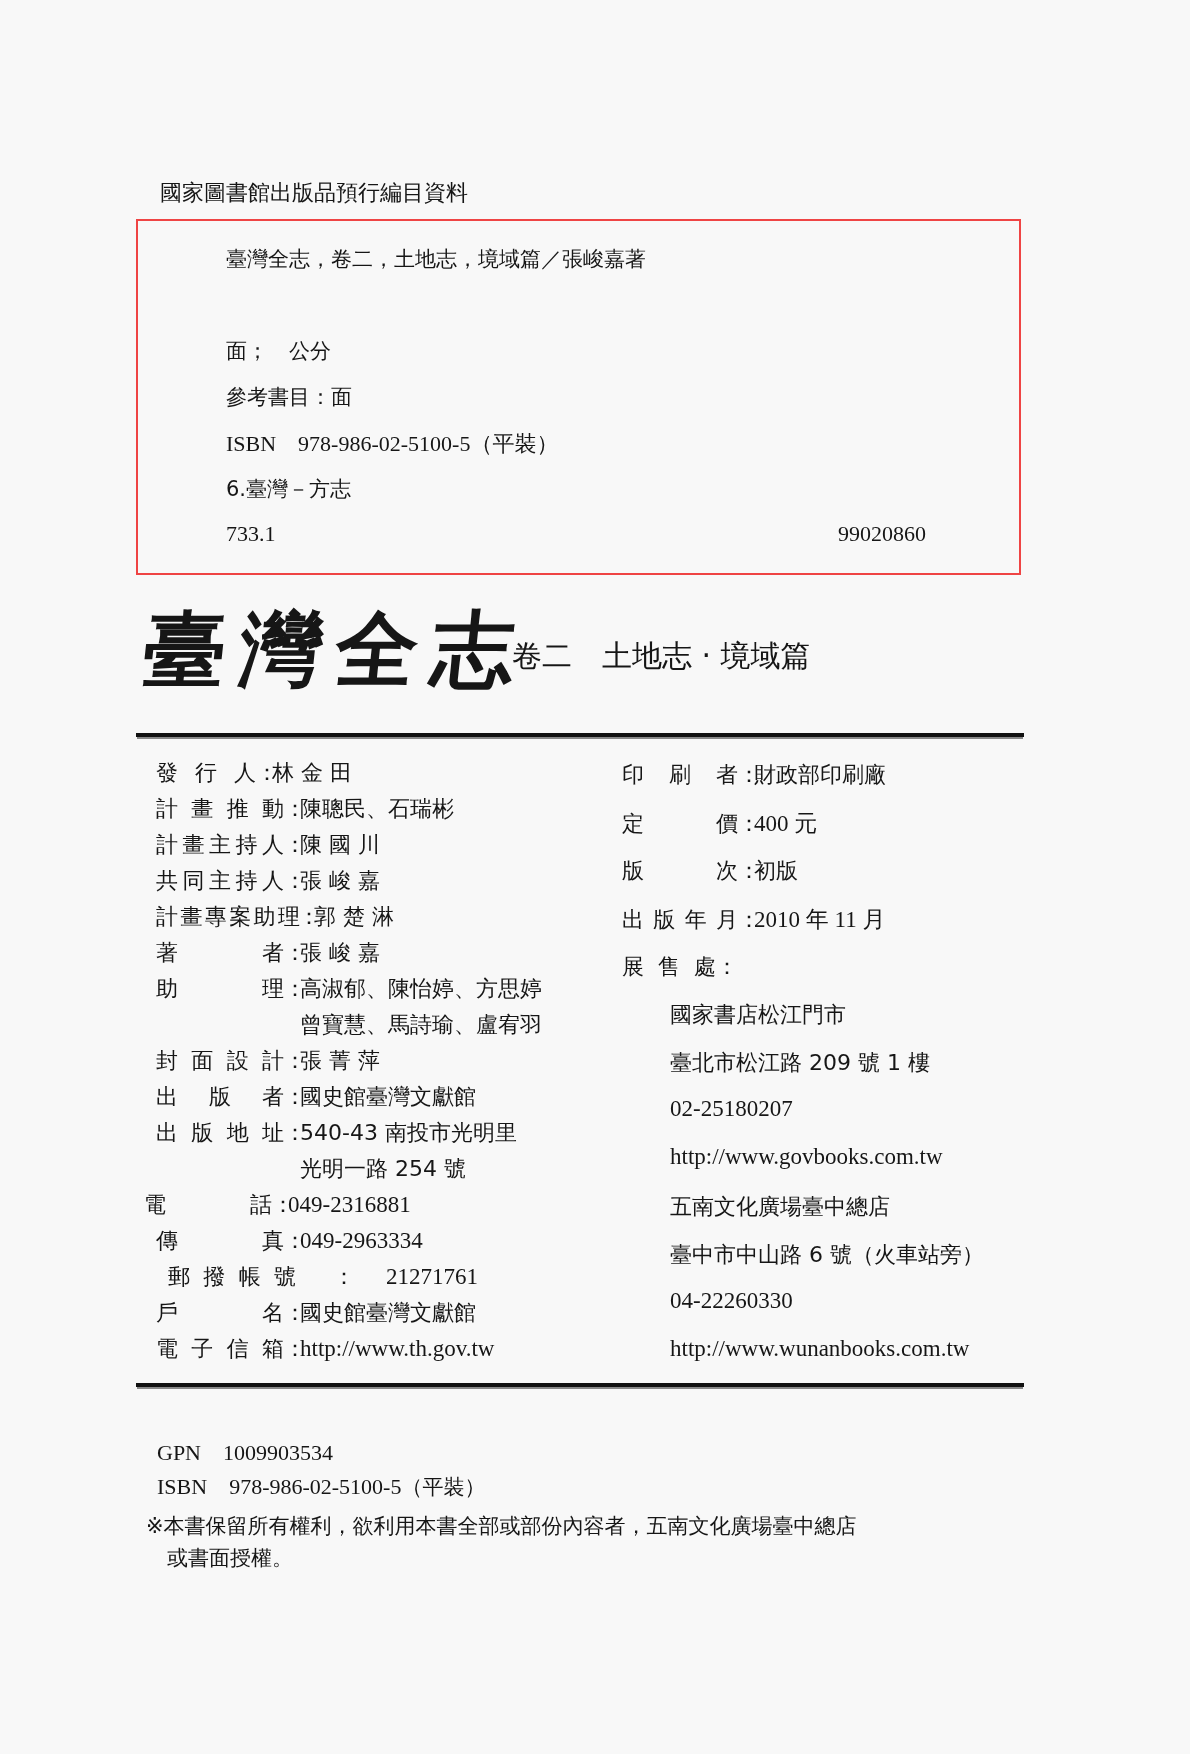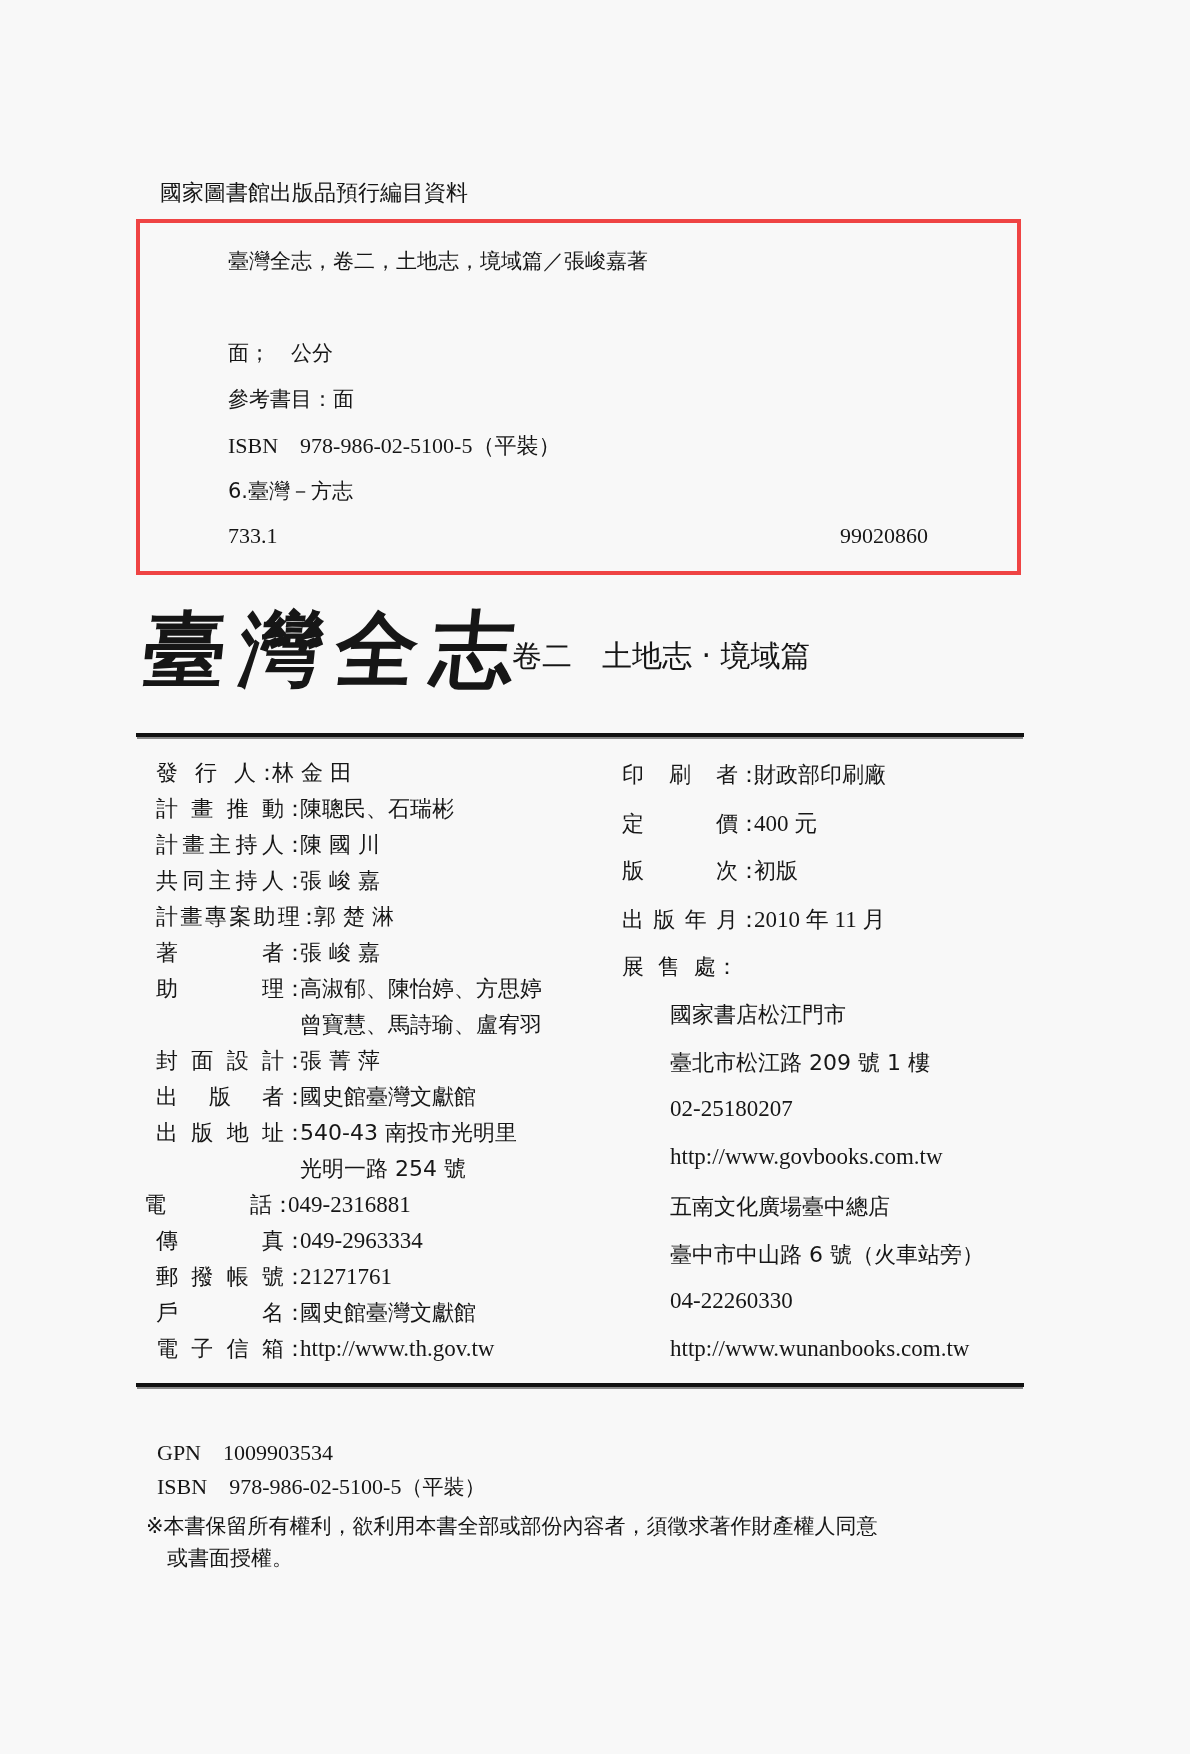--- a/index.html
+++ b/index.html
@@ -22,21 +22,21 @@
       left: 136px; top: 178px;
       font-size: 22px;
       font-family: "DejaVu Sans", "Liberation Sans", sans-serif;
       letter-spacing: 0px;
       margin-left: 24px;
     }
     
     .cip-box {
       left: 136px; top: 219px;
       width: 885px; height: 356px;
-      border: 4px solid #ef4444;
+      border: 2px solid #ef4444;
       box-sizing: border-box;
     }
     .cip-line {
       position: absolute;
       font-size: 21px;
       white-space: pre;
       font-family: "DejaVu Sans", "Liberation Sans", sans-serif;
     }
     .cip-line.num { font-family: "Liberation Serif", "DejaVu Serif", serif; font-size: 22px; }
 
@@ -165,21 +165,21 @@
   <div class="credit-row" style="left:156px; top:1118px;">
     <span class="credit-label" style="width:128px">出版地址</span><span class="credit-colon">：</span><span class="credit-value">540-43 南投市光明里</span>
   </div>
   <div class="plain" style="left:300px; top:1154px;">光明一路 254 號</div>
   <div class="credit-row" style="left:144px; top:1190px;">
     <span class="credit-label" style="width:128px">電話</span><span class="credit-colon">：</span><span class="credit-value serif">049-2316881</span>
   </div>
   <div class="credit-row" style="left:156px; top:1226px;">
     <span class="credit-label" style="width:128px">傳真</span><span class="credit-colon">：</span><span class="credit-value serif">049-2963334</span>
   </div>
-  <div class="credit-row" style="left:156px; top:1262px;">
+  <div class="credit-row" style="left:168px; top:1262px;gap:37px;">
     <span class="credit-label" style="width:128px">郵撥帳號</span><span class="credit-colon">：</span><span class="credit-value serif">21271761</span>
   </div>
   <div class="credit-row" style="left:156px; top:1298px;">
     <span class="credit-label" style="width:128px">戶名</span><span class="credit-colon">：</span><span class="credit-value">國史館臺灣文獻館</span>
   </div>
   <div class="credit-row" style="left:156px; top:1334px;">
     <span class="credit-label" style="width:128px">電子信箱</span><span class="credit-colon">：</span><span class="credit-value serif">http://www.th.gov.tw</span>
   </div>
 </div>
 
@@ -211,14 +211,14 @@
 </div>
 
 <div class="abs rule" style="top:1383px;"></div>
 
 <div class="foot-line" style="left:146px; top:1414px;">
   <span>GPN</span><span>&nbsp;&nbsp;&nbsp;&nbsp;</span><span>1009903534</span>
 </div>
 <div class="foot-line" style="left:146px; top:1447px;">
   <span>ISBN</span><span>&nbsp;&nbsp;&nbsp;&nbsp;</span><span>978-986-02-5100-5</span><span class="cjk">（平裝）</span>
 </div>
-<div class="notice" style="left:146px; top:1512px;">※本書保留所有權利，欲利用本書全部或部份內容者，須徵求著作財產權人同意</div>
+<div class="notice" style="left:146px; top:1512px;">※本書保留所有權利，欲利用本書全部或部份內容者，五南文化廣場臺中總店</div>
 <div class="notice" style="left:146px; top:1544px;">　或書面授權。</div>
 
 </body></html>

